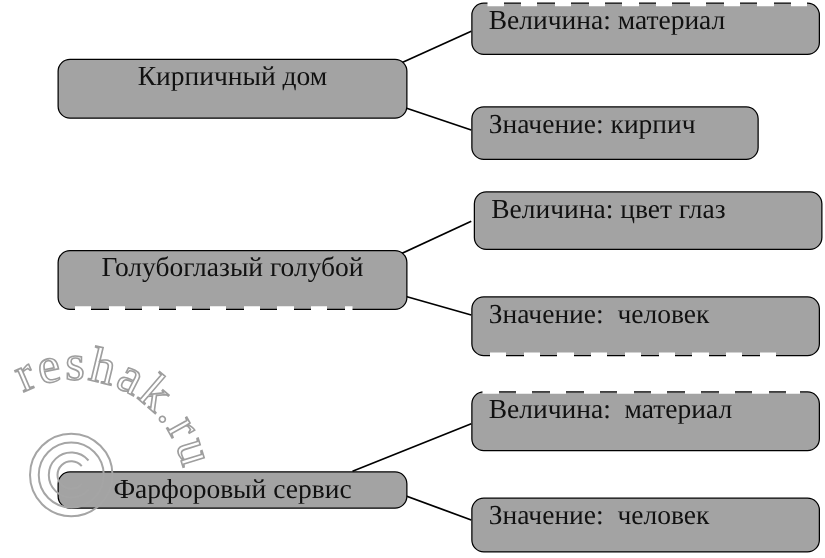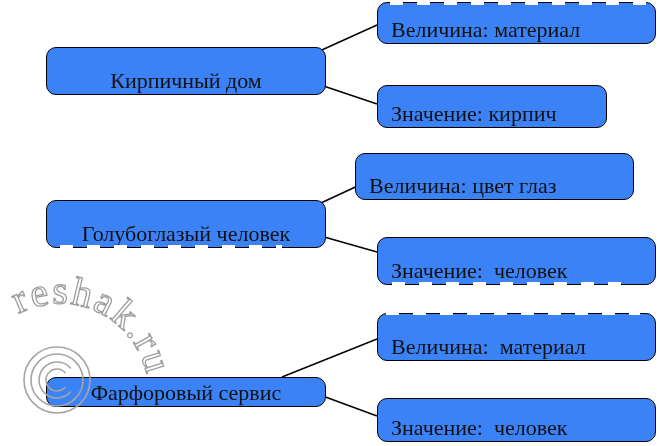--- a/index.html
+++ b/index.html
@@ -16,39 +16,39 @@
     left: 0; top: 0;
     width: 660px; height: 446px;
   }
   svg.lines { z-index: 1; }
   svg.wmark { z-index: 20; }
   .box {
     position: absolute;
     box-sizing: border-box;
     border: 1.5px solid #000000;
     border-radius: 10px;
-    background: #3b82f6;
+    background: #a3a3a3;
     display: flex;
-    align-items: flex-end;
+    align-items: flex-start;
     z-index: 10;
     color: #111111;
     font-size: 22px;
     white-space: pre;
   }
   .box.obj { justify-content: center; text-align: center; margin-left: 44px; }
   .box.attr { justify-content: flex-start; padding-left: 13px; }
   .box .label { white-space: pre; }
   
   #L1 { left: 2px;   top: 47px;  width: 280px; height: 48px; }
   #L2 { left: 2px;   top: 200px; width: 280px; height: 48px; }
   #L3 { left: 2px;   top: 377px; width: 280px; height: 30px; }
   
   #R1 { left: 377px; top: 2px;   width: 279px; height: 42px; }
   #R2 { left: 377px; top: 85px;  width: 230px; height: 43px; }
-  #R3 { left: 355px; top: 153px; width: 279px; height: 47px; }
+  #R3 { left: 379px; top: 153px; width: 279px; height: 47px; }
   #R4 { left: 377px; top: 237px; width: 279px; height: 48px; }
   #R5 { left: 377px; top: 313px; width: 279px; height: 48px; }
   #R6 { left: 377px; top: 398px; width: 279px; height: 44px; }
   
   .erase {
     position: absolute;
     height: 4px;
     z-index: 15;
     background-image: repeating-linear-gradient(90deg,
       #ffffff 0px, #ffffff 13px,
@@ -79,21 +79,21 @@
     <span class="label">Кирпичный дом</span>
   </div>
   <div class="box attr" id="R1">
     <span class="label">Величина: материал</span>
   </div>
   <div class="box attr" id="R2">
     <span class="label">Значение: кирпич</span>
   </div>
 
   <div class="box obj" id="L2">
-    <span class="label">Голубоглазый человек</span>
+    <span class="label">Голубоглазый голубой</span>
   </div>
   <div class="box attr" id="R3">
     <span class="label">Величина: цвет глаз</span>
   </div>
   <div class="box attr" id="R4">
     <span class="label">Значение:  человек</span>
   </div>
 
   <div class="box obj" id="L3">
     <span class="label">Фарфоровый сервис</span>

